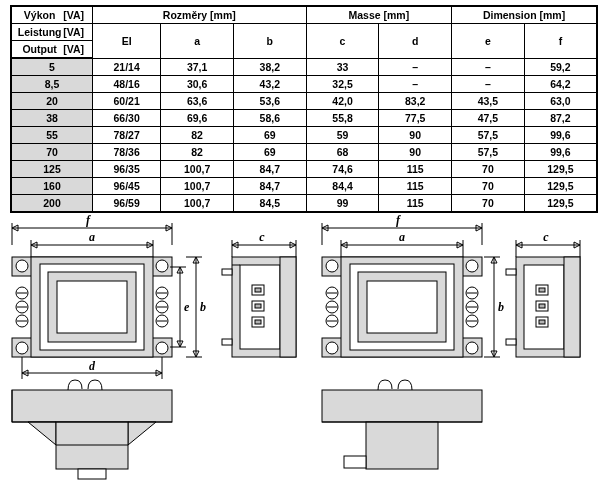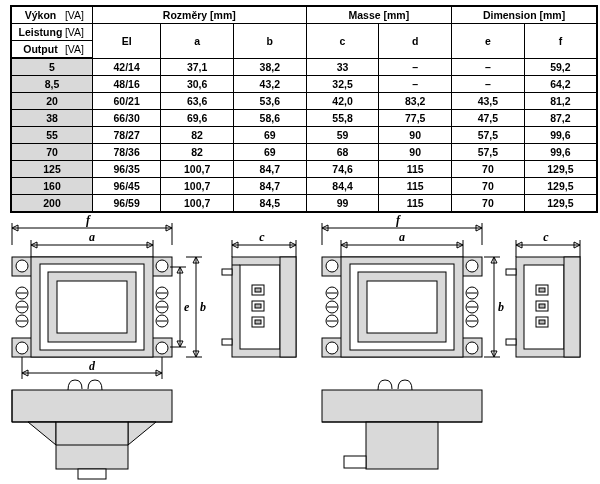--- a/index.html
+++ b/index.html
@@ -41,21 +41,21 @@
     font-weight: bold;
     font-size: 11px;
   }
   .hdr-left {
     text-align: left;
     padding-left: 4px !important;
   }
   .hdr-left .unit {
     float: right;
     padding-right: 8px;
-    font-weight: normal;
+    font-weight: bold;
   }
   .row-label {
     background: #d9d9d9;
     font-weight: bold;
   }
   .data-cell {
     font-weight: bold;
   }
   .col-vykon  { width: 74px; }
   .col-el     { width: 62px; }
@@ -134,21 +134,21 @@
     <tr>
       <th class="hdr-left thick-bottom">
         <span>Output</span>
         <span class="unit">[VA]</span>
       </th>
     </tr>
   </thead>
   <tbody id="table-body">
       <tr>
         <td class="row-label">5</td>
-        <td class="data-cell">42/14</td>
+        <td class="data-cell">21/14</td>
         <td class="data-cell">37,1</td>
         <td class="data-cell">38,2</td>
         <td class="data-cell">33</td>
         <td class="data-cell">–</td>
         <td class="data-cell">–</td>
         <td class="data-cell thick-right">59,2</td>
       </tr>
       <tr>
         <td class="row-label">8,5</td>
         <td class="data-cell">48/16</td>
@@ -160,21 +160,21 @@
         <td class="data-cell thick-right">64,2</td>
       </tr>
       <tr>
         <td class="row-label">20</td>
         <td class="data-cell">60/21</td>
         <td class="data-cell">63,6</td>
         <td class="data-cell">53,6</td>
         <td class="data-cell">42,0</td>
         <td class="data-cell">83,2</td>
         <td class="data-cell">43,5</td>
-        <td class="data-cell thick-right">81,2</td>
+        <td class="data-cell thick-right">63,0</td>
       </tr>
       <tr>
         <td class="row-label">38</td>
         <td class="data-cell">66/30</td>
         <td class="data-cell">69,6</td>
         <td class="data-cell">58,6</td>
         <td class="data-cell">55,8</td>
         <td class="data-cell">77,5</td>
         <td class="data-cell">47,5</td>
         <td class="data-cell thick-right">87,2</td>

